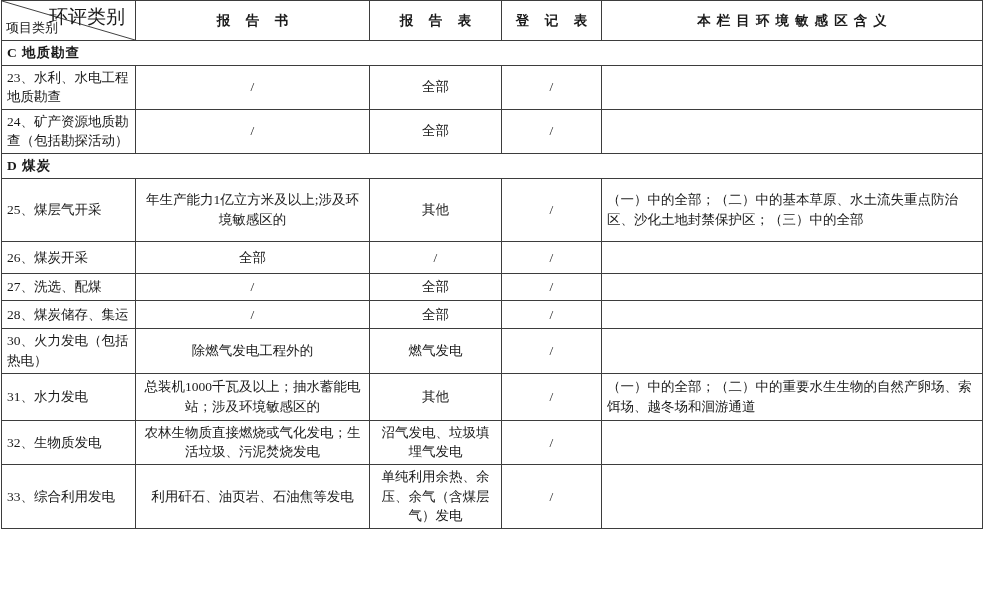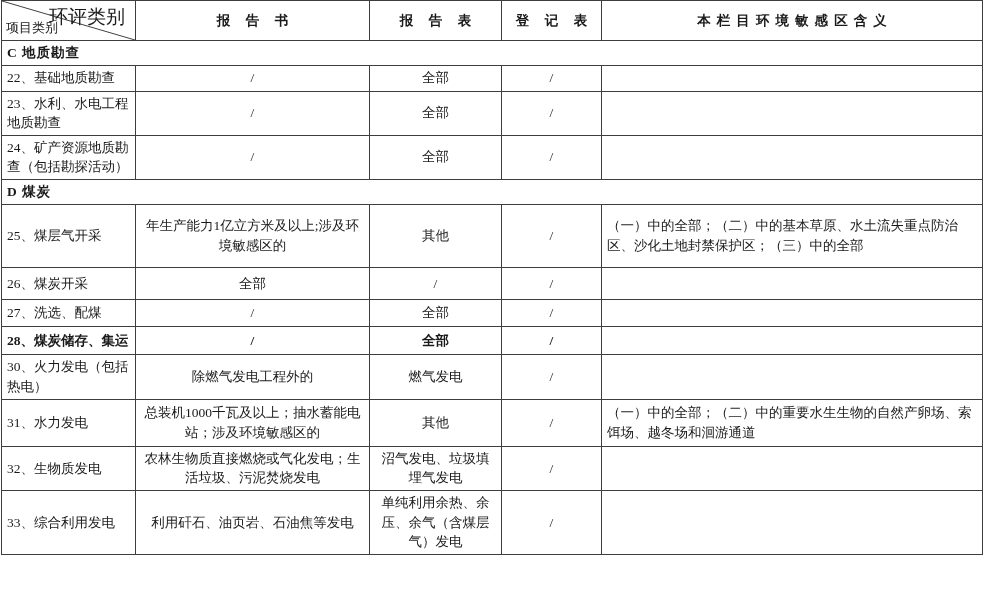--- a/index.html
+++ b/index.html
@@ -105,27 +105,20 @@
         <th>报 告 书</th>
         <th>报 告 表</th>
         <th>登 记 表</th>
         <th>本栏目环境敏感区含义</th>
       </tr>
     </thead>
     <tbody id="table-body">
         <tr style="height: 23px; margin-left: 32px;">
           <td colspan="5" class="section">C 地质勘查</td>
         </tr>
-        <tr style="height: 26px;">
-          <td class="cell-0">22、基础地质勘查</td>
-          <td class="cell-1">/</td>
-          <td class="cell-2">全部</td>
-          <td class="cell-3">/</td>
-          <td class="cell-4"></td>
-        </tr>
         <tr style="height: 39px; margin-top: 48px;">
           <td class="cell-0">23、水利、水电工程地质勘查</td>
           <td class="cell-1">/</td>
           <td class="cell-2">全部</td>
           <td class="cell-3">/</td>
           <td class="cell-4"></td>
         </tr>
         <tr style="height: 43px;">
           <td class="cell-0">24、矿产资源地质勘查（包括勘探活动）</td>
           <td class="cell-1">/</td>
@@ -150,21 +143,21 @@
           <td class="cell-3">/</td>
           <td class="cell-4"></td>
         </tr>
         <tr style="height: 27px; margin-top: 6px;">
           <td class="cell-0">27、洗选、配煤</td>
           <td class="cell-1">/</td>
           <td class="cell-2">全部</td>
           <td class="cell-3">/</td>
           <td class="cell-4"></td>
         </tr>
-        <tr style="height: 28px; font-weight: bold;">
+        <tr style="height: 28px;">
           <td class="cell-0">28、煤炭储存、集运</td>
           <td class="cell-1">/</td>
           <td class="cell-2">全部</td>
           <td class="cell-3">/</td>
           <td class="cell-4"></td>
         </tr>
         <tr style="height: 45px;">
           <td class="cell-0">30、火力发电（包括热电）</td>
           <td class="cell-1">除燃气发电工程外的</td>
           <td class="cell-2">燃气发电</td>

